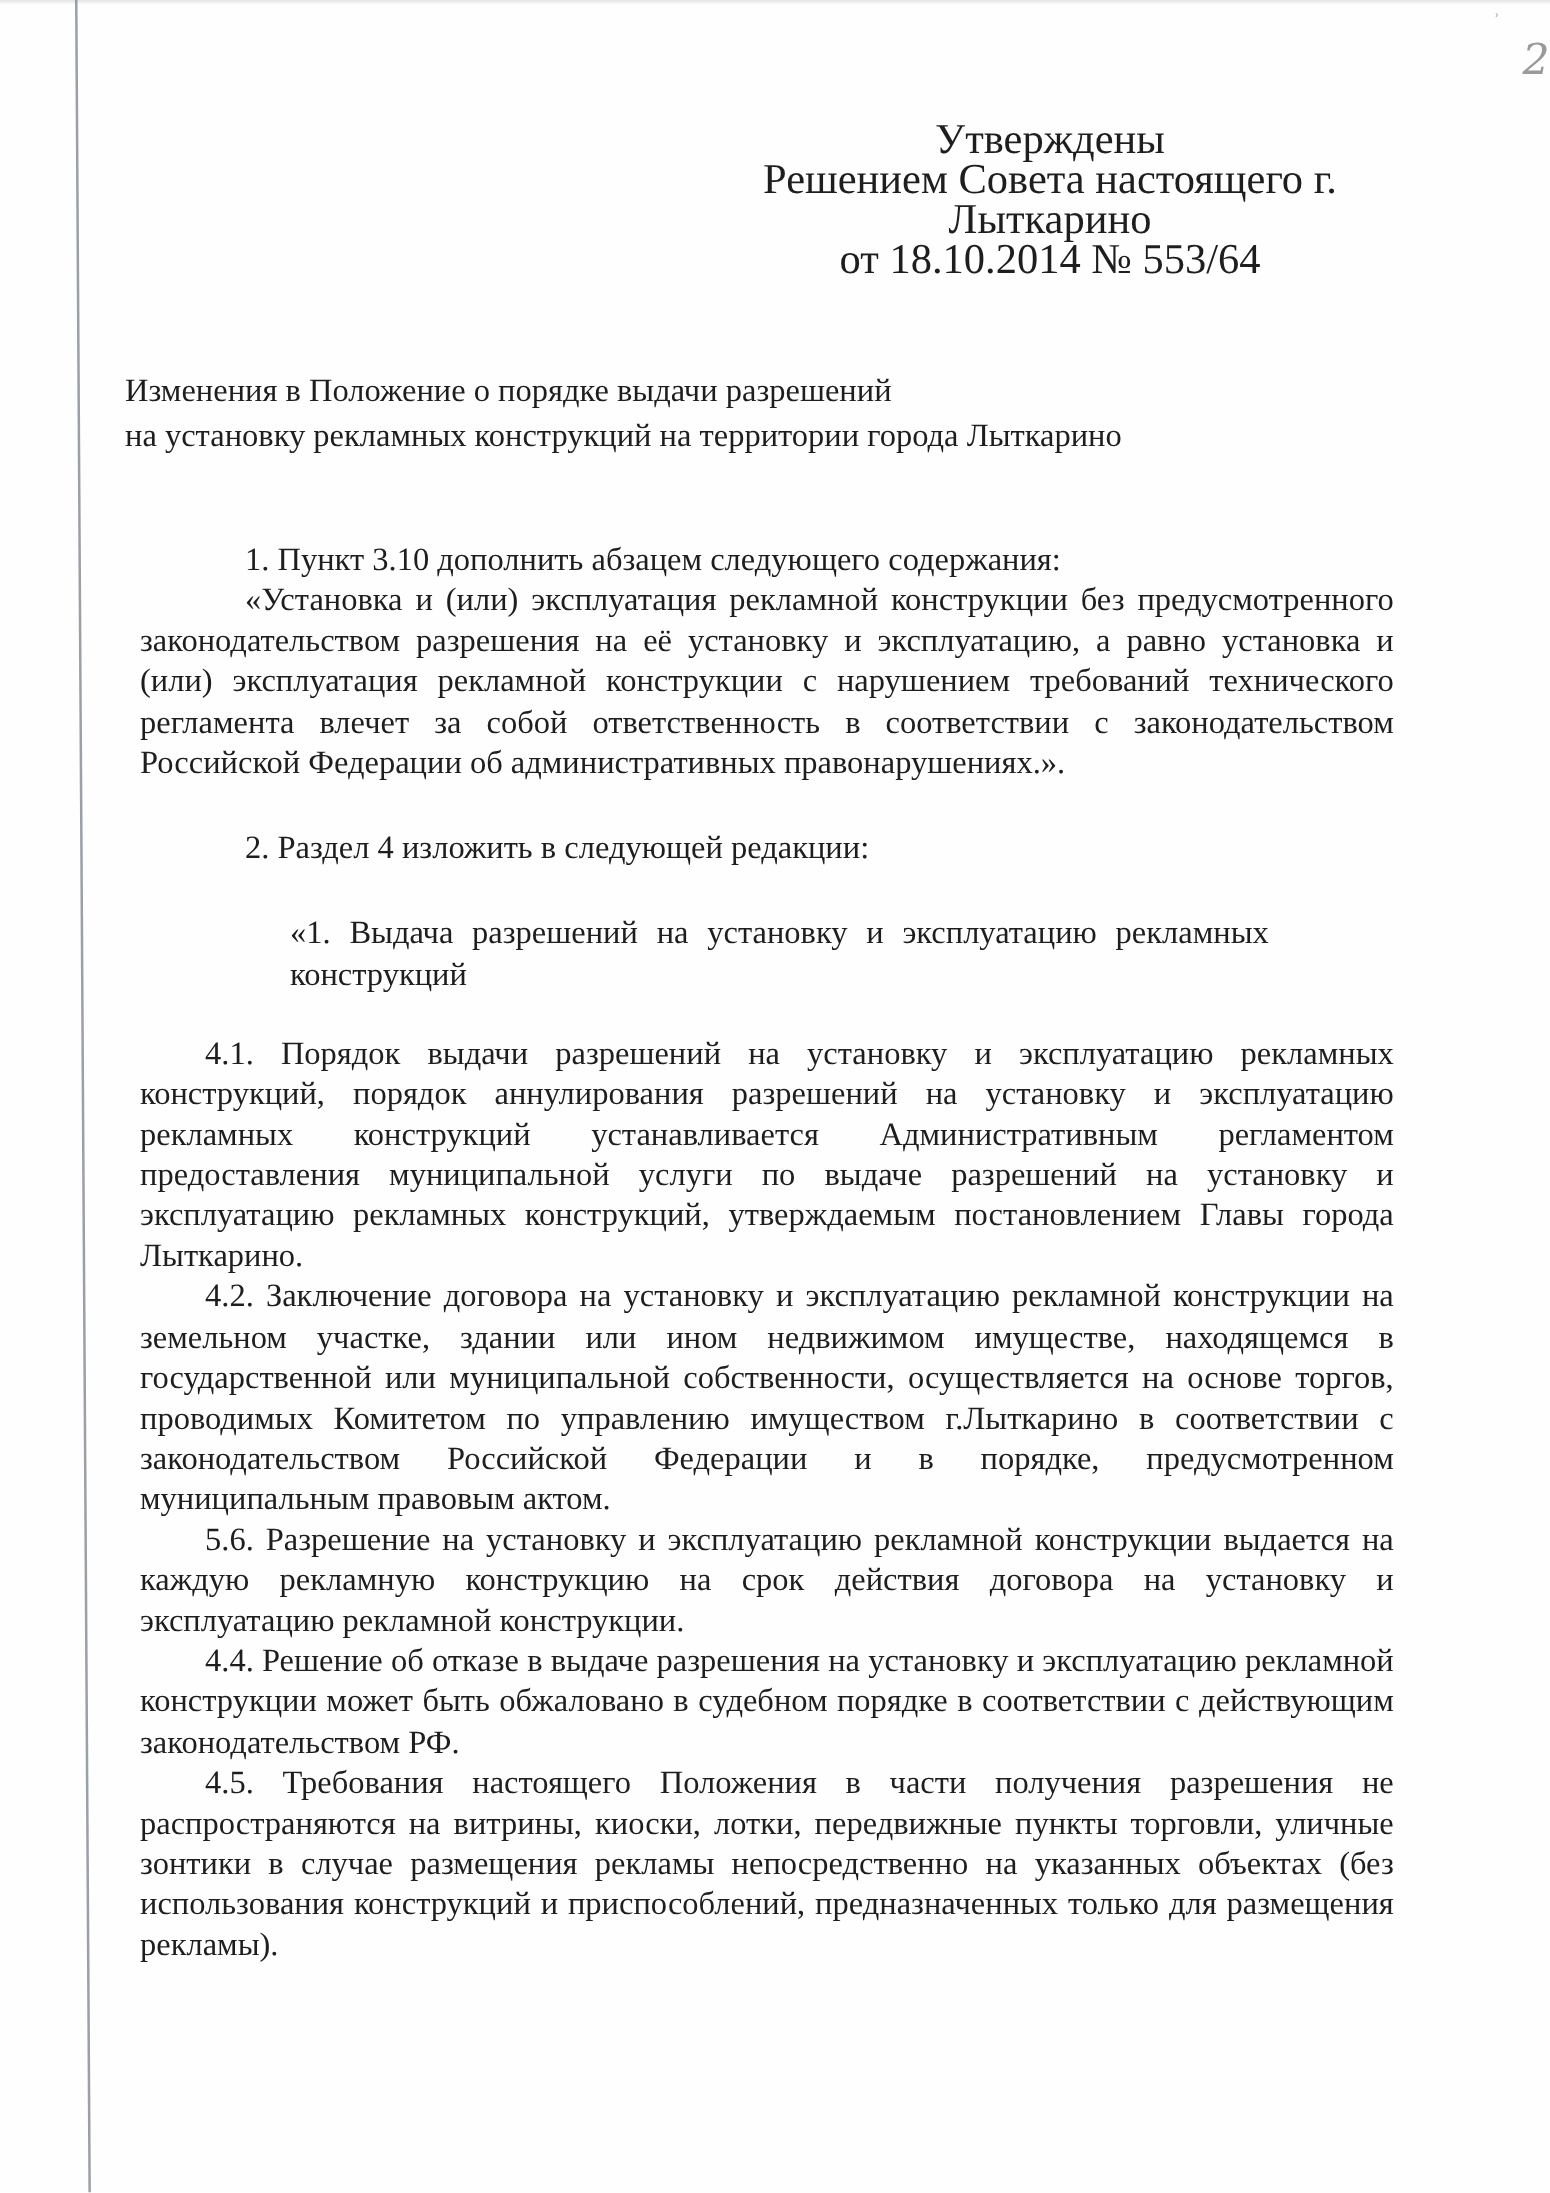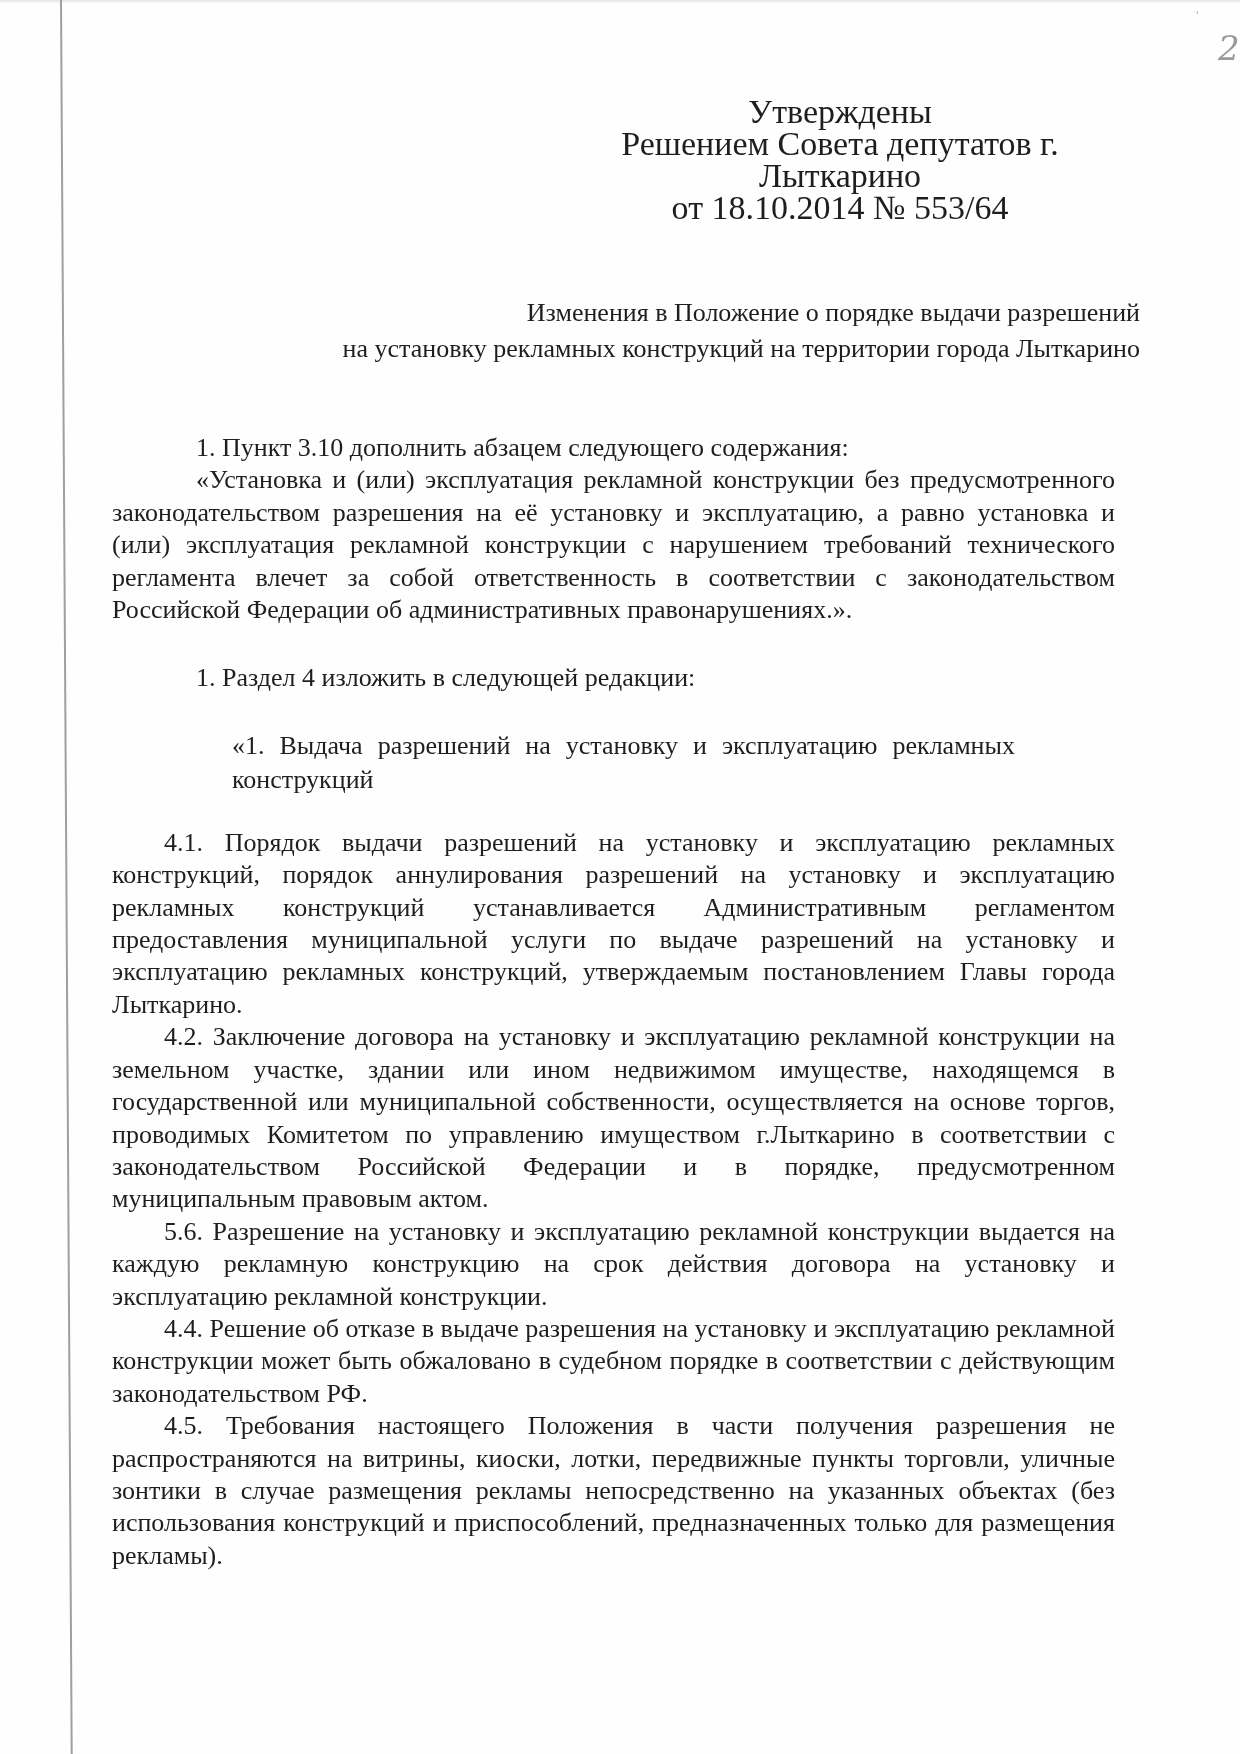--- a/index.html
+++ b/index.html
@@ -62,21 +62,21 @@
       width: 560px;
       text-align: center;
       font-size: 34px;
       line-height: 32px;
     }
     .title {
       position: absolute;
       left: 100px;
       top: 295px;
       width: 1040px;
-      text-align: right;
+      text-align: left;
       font-size: 26px;
       line-height: 36px;
     }
     .body {
       position: absolute;
       left: 112px;
       top: 432px;
       width: 1003px;
       font-size: 26px;
       line-height: 32.4px;
@@ -111,34 +111,34 @@
 
 <div class="page">
   <div class="top-shadow"></div>
   <div class="scan-edge"></div>
 
   <div class="page-mark-small">ʾ</div>
   <div class="page-number-hand">2</div>
 
   <div class="approval">
     <div>Утверждены</div>
-    <div>Решением Совета депутатов г. Лыткарино</div>
+    <div>Решением Совета настоящего г. Лыткарино</div>
     <div>от  18.10.2014  №  553/64</div>
   </div>
 
   <div class="title">
     <div>Изменения в Положение о порядке выдачи разрешений</div>
     <div>на установку рекламных конструкций на территории города Лыткарино</div>
   </div>
 
   <div class="body">
     <p class="first-item">1. Пункт 3.10 дополнить абзацем следующего содержания:</p>
     <p class="quote-start">«Установка и (или) эксплуатация рекламной конструкции без предусмотренного законодательством разрешения на её установку и эксплуатацию, а равно установка и (или) эксплуатация рекламной конструкции с нарушением требований технического регламента влечет за собой ответственность в соответствии с законодательством Российской Федерации об административных правонарушениях.».</p>
     <div class="gap-1"></div>
-    <p class="first-item">1. Раздел 4 изложить в следующей редакции:</p>
+    <p class="first-item">2. Раздел 4 изложить в следующей редакции:</p>
     <div class="gap-2"></div>
     <p class="section-heading">«1. Выдача разрешений на установку и эксплуатацию рекламных конструкций</p>
     <div class="gap-3"></div>
     <p class="subitem">4.1. Порядок выдачи разрешений на установку и эксплуатацию рекламных конструкций, порядок аннулирования разрешений на установку и эксплуатацию рекламных конструкций устанавливается Административным регламентом предоставления муниципальной услуги по выдаче разрешений на установку и эксплуатацию рекламных конструкций, утверждаемым постановлением Главы города Лыткарино.</p>
     <p class="subitem">4.2. Заключение договора на установку и эксплуатацию рекламной конструкции на земельном участке, здании или ином недвижимом имуществе, находящемся в государственной или муниципальной собственности, осуществляется на основе торгов, проводимых Комитетом по управлению имуществом г.Лыткарино в соответствии с законодательством Российской Федерации и в порядке, предусмотренном муниципальным правовым актом.</p>
     <p class="subitem">5.6.  Разрешение на установку и эксплуатацию рекламной конструкции выдается на каждую рекламную конструкцию на срок действия договора на установку и эксплуатацию рекламной конструкции.</p>
     <p class="subitem">4.4.  Решение об отказе в выдаче разрешения на установку и эксплуатацию рекламной конструкции может быть обжаловано в судебном порядке в соответствии с действующим законодательством РФ.</p>
     <p class="subitem">4.5. Требования настоящего Положения в части получения разрешения не распространяются на витрины, киоски, лотки, передвижные пункты торговли, уличные зонтики в случае размещения рекламы непосредственно на указанных объектах (без использования конструкций и приспособлений, предназначенных только для размещения рекламы).</p>
   </div>
 </div>

